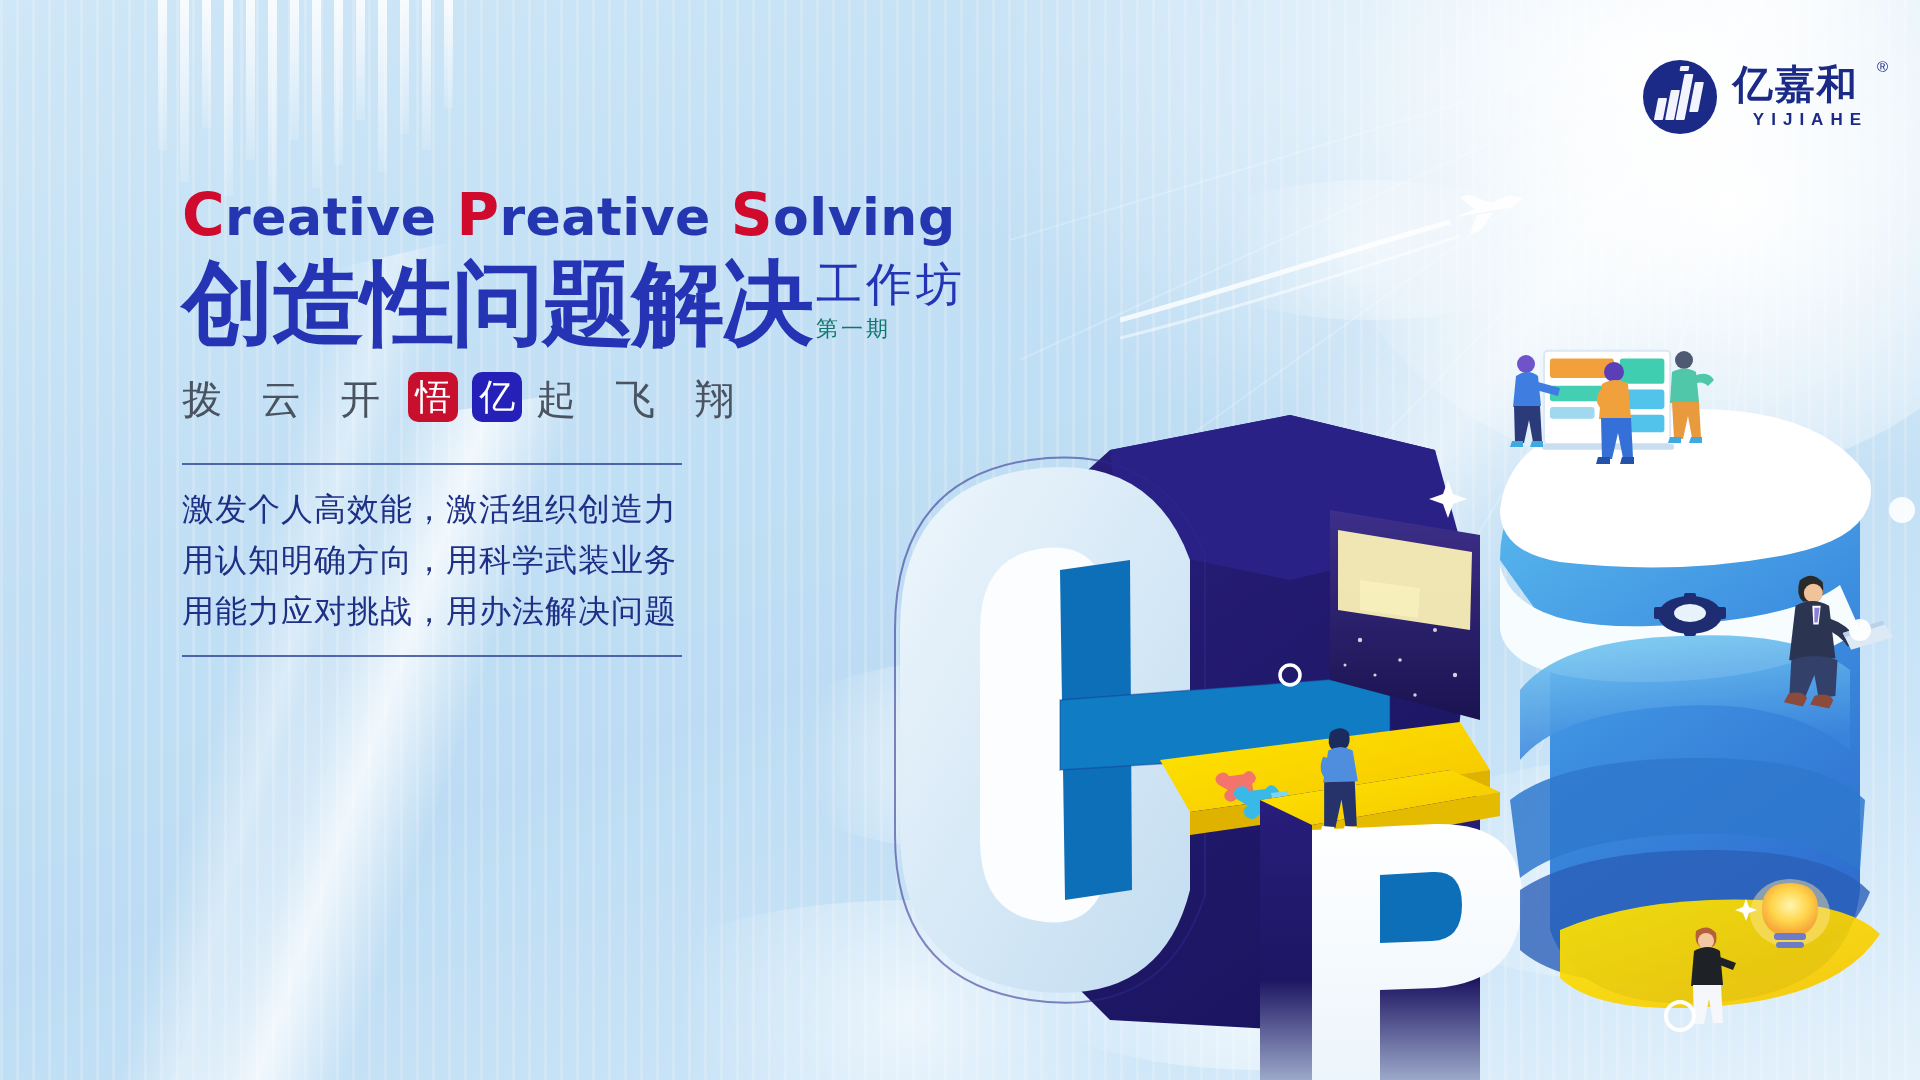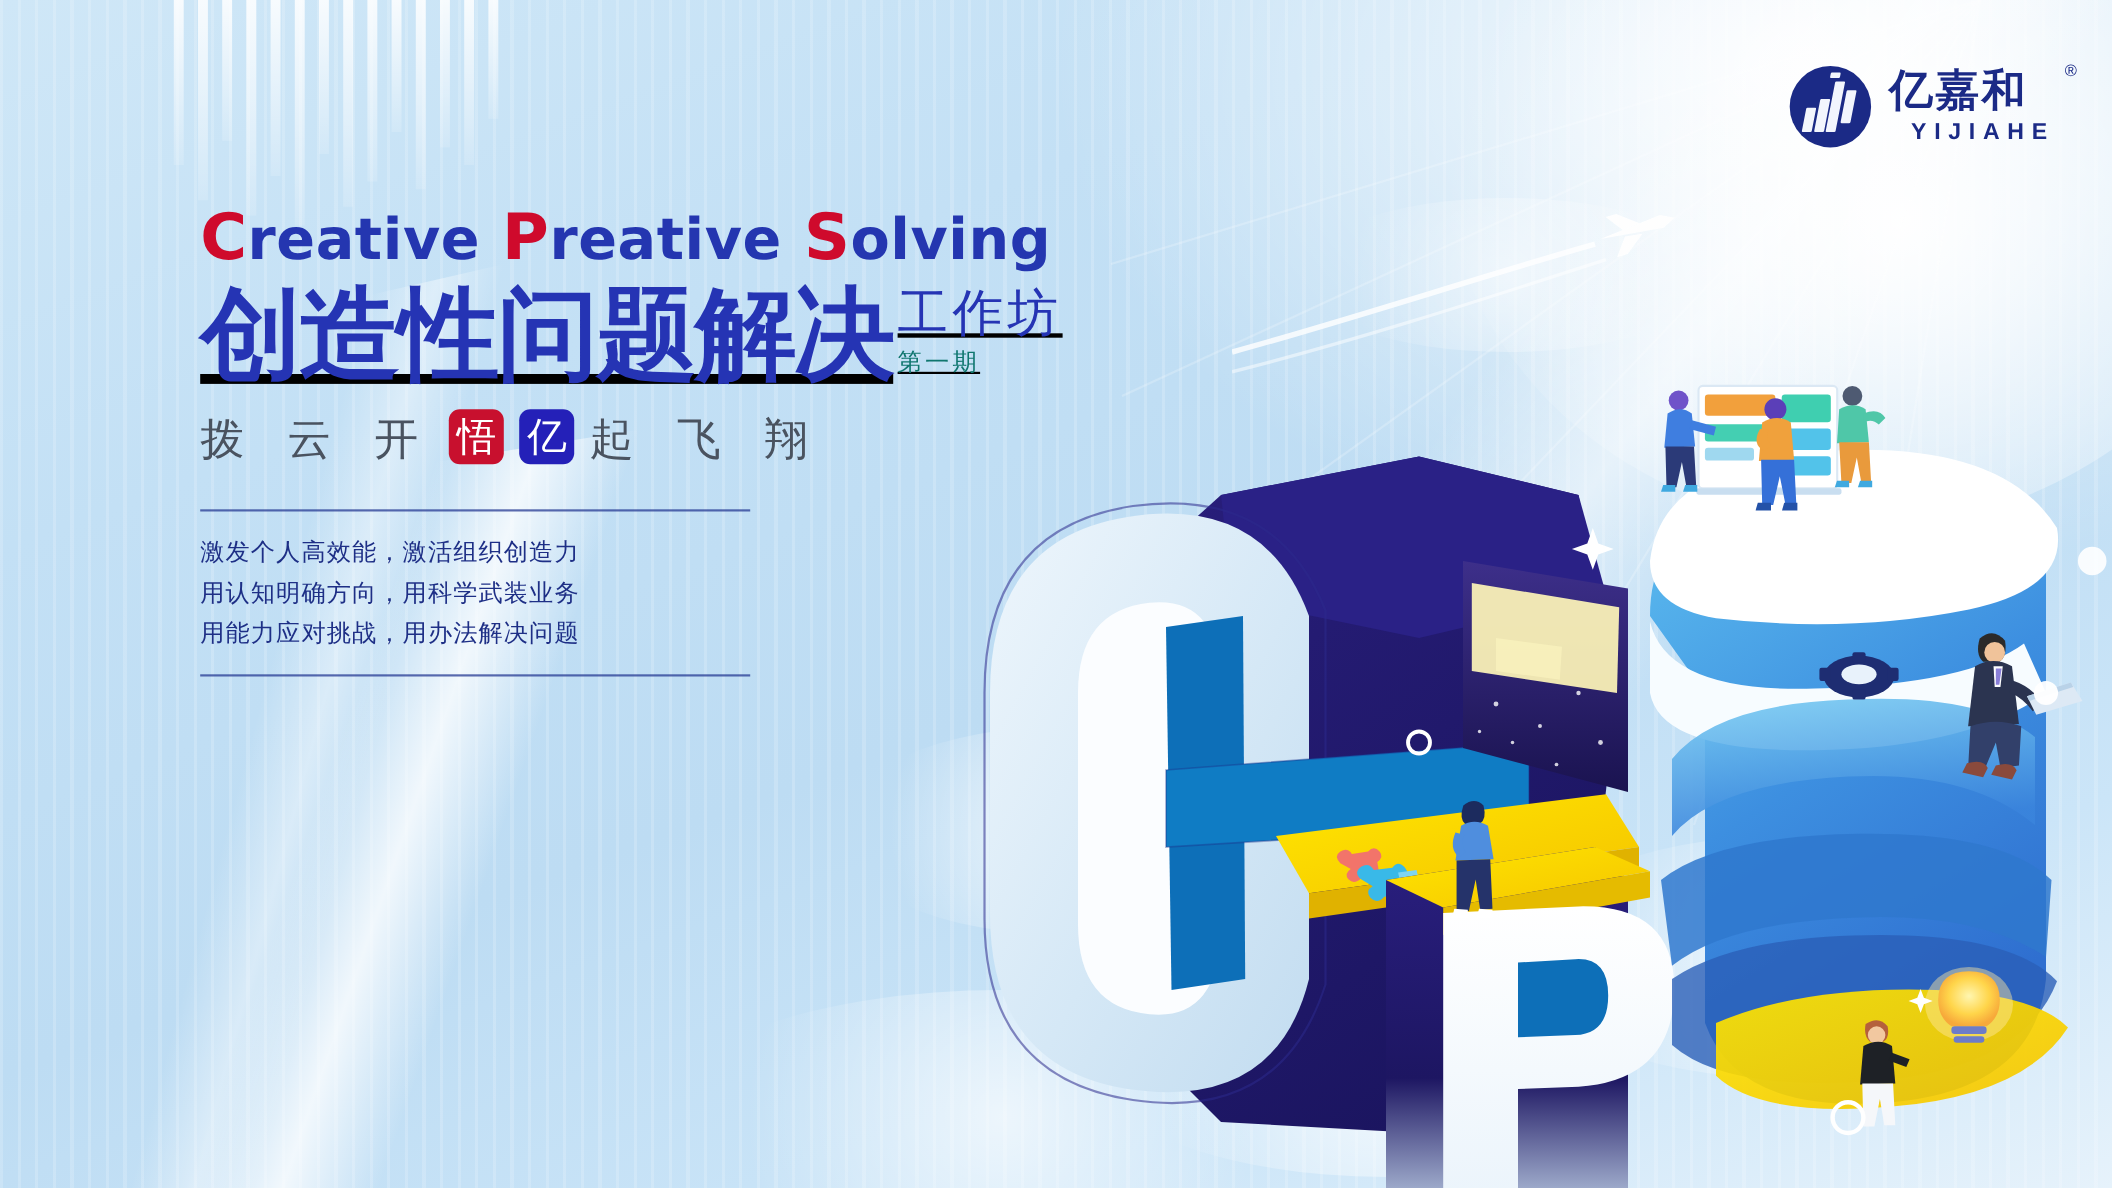--- a/index.html
+++ b/index.html
@@ -48,21 +48,21 @@
   
   .headline{position:absolute;left:182px;top:186px;width:920px;}
   .cps{
     font-size:52px;font-weight:700;letter-spacing:.5px;color:#2436b0;
     font-family:"DejaVu Sans","Liberation Sans",sans-serif;
     white-space:nowrap;line-height:1;
   }
   .cps .cap{color:#cf0a2c;font-size:58px;}
   .cps .wgap{display:inline-block;width:20px;}
 
-  .title-row{display:flex;align-items:flex-end;margin-top:14px;text-decoration:underline;}
+  .title-row{display:flex;align-items:flex-end;margin-top:14px;}
   .title-cn{
     font-size:92px;font-weight:900;color:#2534b4;letter-spacing:-2px;
     font-family:"DejaVu Sans","Liberation Sans",sans-serif;line-height:1;
   }
   .title-side{margin-left:4px;padding-bottom:6px;}
   .title-side .ws{font-size:46px;color:#2534b4;letter-spacing:4px;line-height:1.05;
     font-family:"Liberation Sans",sans-serif;}
   .title-side .ed{font-size:22px;color:#0f766e;letter-spacing:3px;margin-top:6px;
     font-family:"Liberation Sans",sans-serif;}
 
@@ -71,32 +71,32 @@
   .tagline .ch{letter-spacing:14px;}
   .tagline .badge{
     display:inline-flex;align-items:center;justify-content:center;
     width:50px;height:50px;border-radius:10px;color:#fff;font-size:36px;line-height:1;
   }
   .tagline .badge.red{background:#c8102e;}
   .tagline .badge.blue{background:#2420b8;}
 
   .rule{height:2px;background:#253a93;opacity:.75;width:500px;}
   .desc{margin:22px 0;}
-  .desc p{margin:0 0 6px 0;font-size:22px;color:#1e2f86;letter-spacing:1px;line-height:1.4;
+  .desc p{margin:0 0 6px 0;font-size:32px;color:#1e2f86;letter-spacing:1px;line-height:1.4;
     font-family:"Liberation Sans",sans-serif;}
 
   
   .logo{position:absolute;right:52px;top:60px;display:flex;align-items:center;gap:16px;}
   .logo-mark{width:74px;height:74px;border-radius:50%;background:#1b2a86;position:relative;overflow:hidden;}
   .logo-mark i{position:absolute;background:#f2f5fd;transform:skewX(-11deg);border-radius:1px;}
   .logo-txt{position:relative;}
   .logo-cn{font-size:40px;font-weight:700;color:#1b2a86;letter-spacing:2px;line-height:1;
     font-family:"Liberation Sans",sans-serif;}
   .logo-reg{position:absolute;top:-6px;right:-20px;font-size:15px;color:#1b2a86;}
-  .logo-en{font-size:21px;font-weight:700;color:#1b2a86;letter-spacing:7px;margin-top:6px;
+  .logo-en{font-size:17px;font-weight:700;color:#1b2a86;letter-spacing:7px;margin-top:6px;
     font-family:"Liberation Sans",sans-serif;margin-left:20px;}
 
   
   .art{position:absolute;left:860px;top:330px;width:1060px;height:750px;}
 </style>
 </head>
 <body>
 
 <div class="stage">
 

